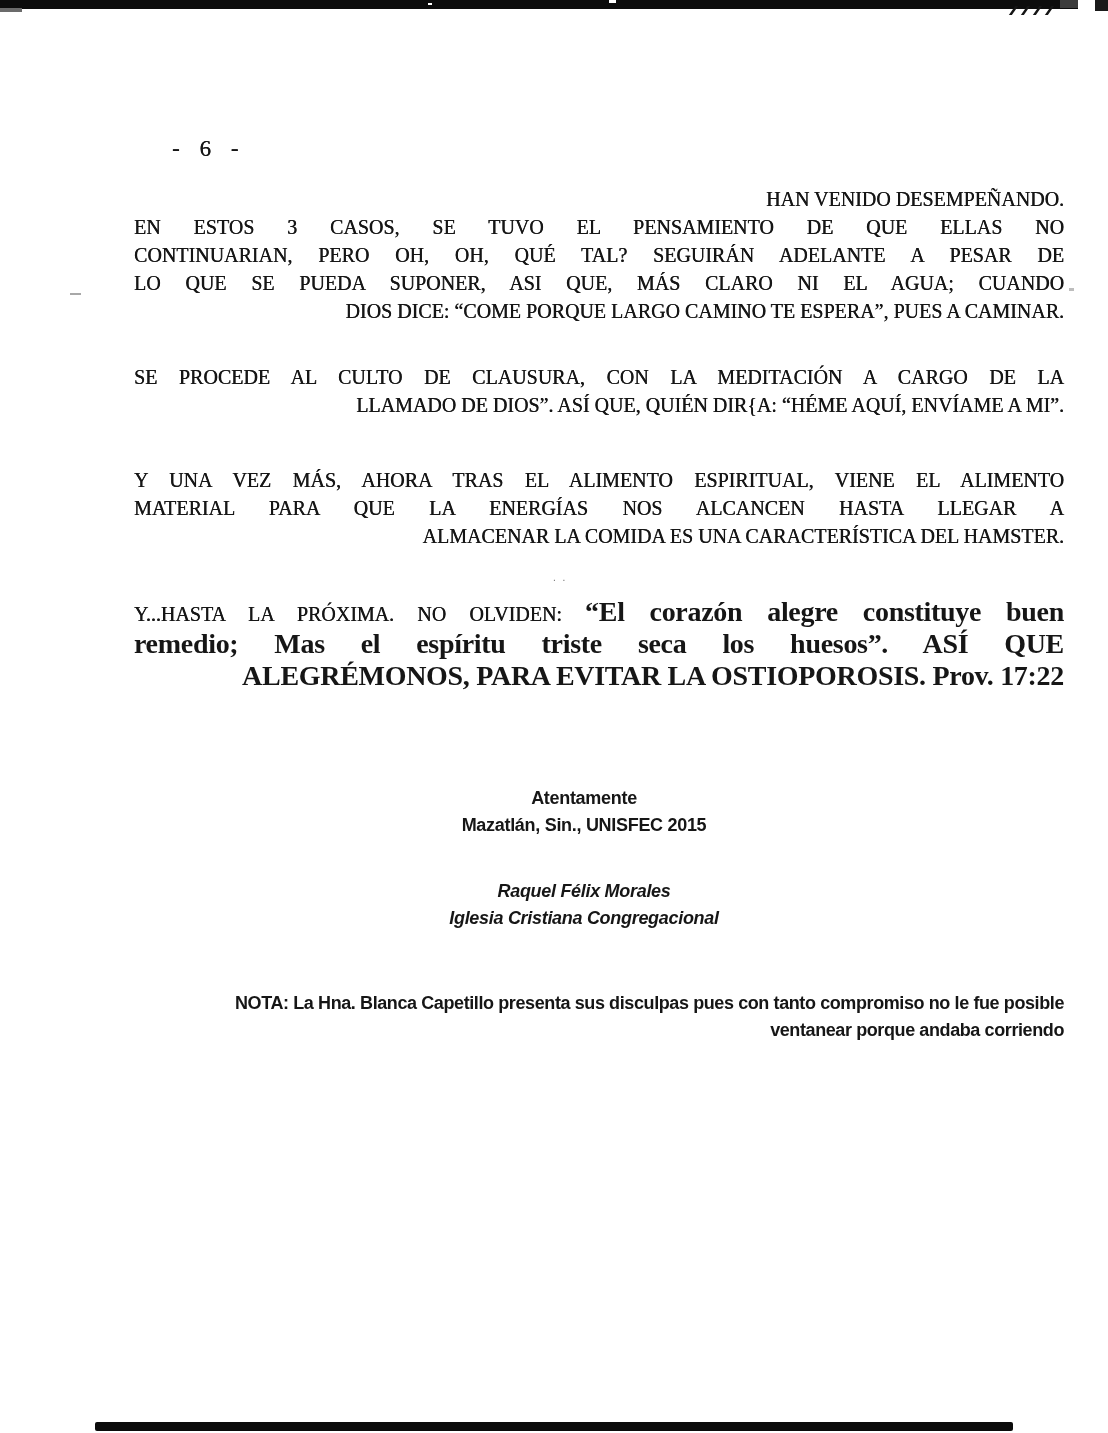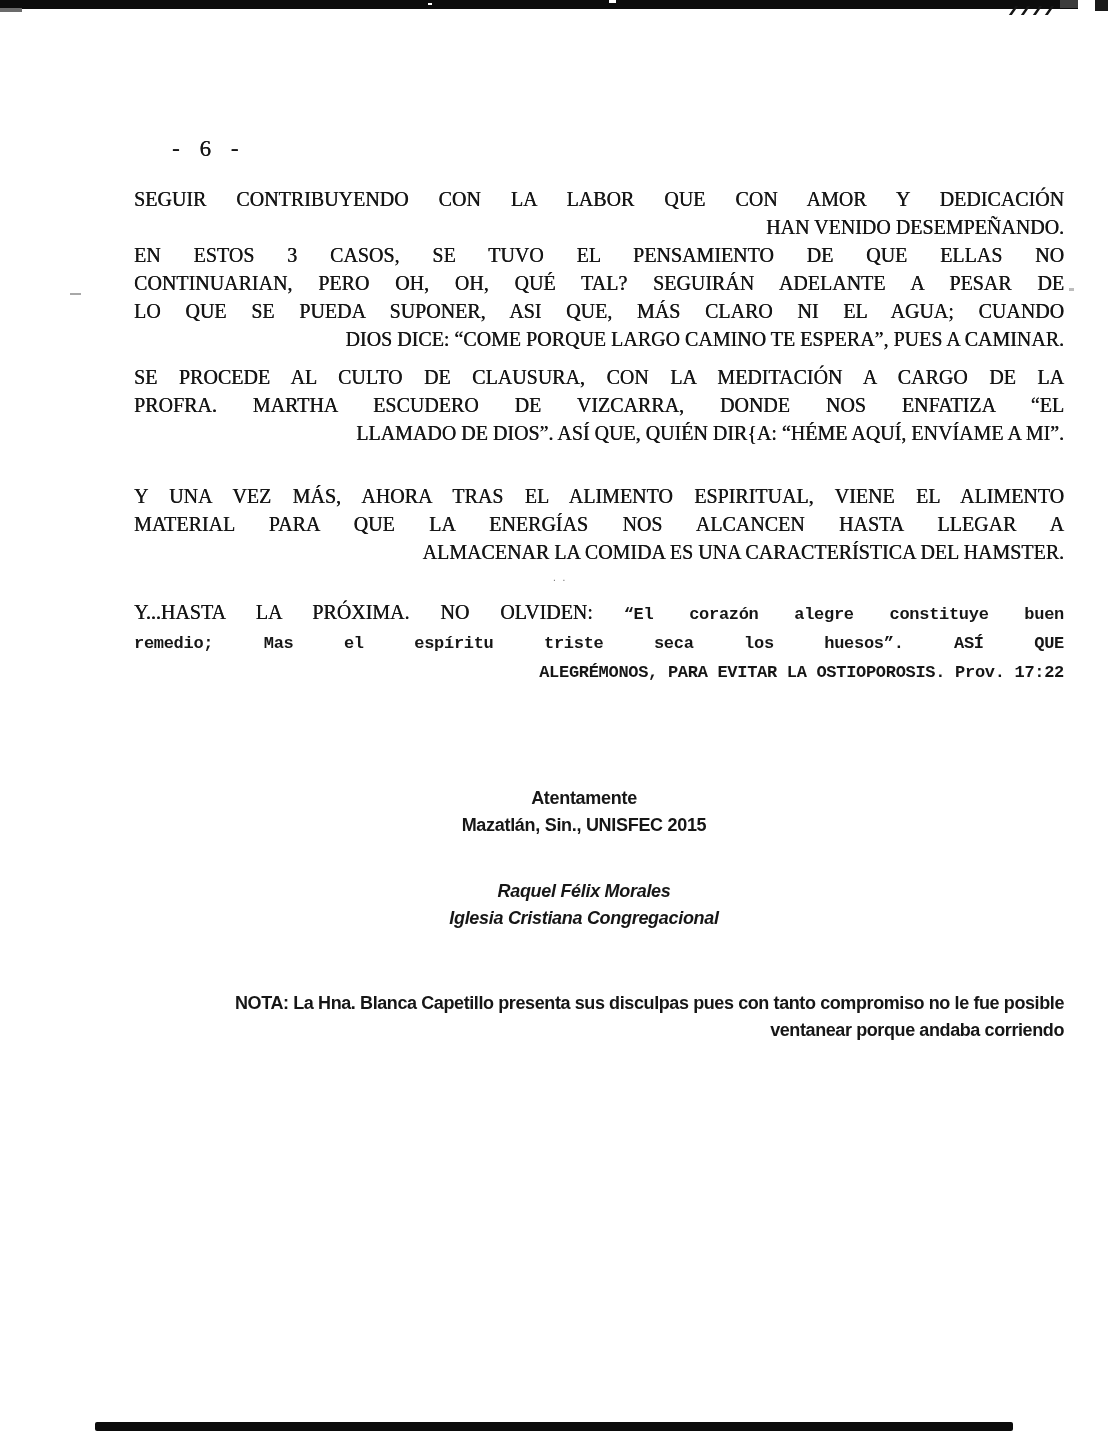--- a/index.html
+++ b/index.html
@@ -26,21 +26,21 @@
           font-family:"Liberation Serif",serif;text-shadow:0.3px 0 0 currentColor;}
 
   .para{position:absolute;left:134px;width:930px;}
   .tline{width:100%;}
   .tline.just{text-align:justify;text-align-last:justify;}
   .tline.plain{text-align:right;}
   .para.serif .tline{line-height:26px;}
   .para.mixed .tline{line-height:28px;}
   .para.note .tline{line-height:27px;}
   .seg-serif{font-family:"Liberation Serif",serif;font-size:20px;text-shadow:0.35px 0 0 currentColor;}
-  .seg-sans{font-family:Liberation Mono, monospace;font-size:17px;font-weight:600;letter-spacing:-0.3px;}
+  .seg-sans{font-family:Liberation Serif, serif;font-size:28px;font-weight:600;letter-spacing:-0.3px;}
   .seg-note{font-family:"Liberation Sans",sans-serif;font-size:18px;font-weight:600;letter-spacing:-0.4px;}
 
   .centerblock{position:absolute;left:134px;width:900px;text-align:center;
                font-family:"Liberation Sans",sans-serif;font-size:18px;font-weight:600;
                letter-spacing:-0.3px;line-height:27px;}
   #closing{top:785px;}
   #signature{top:878px;font-style:italic;}
 </style>
 </head>
 <body>
@@ -62,33 +62,31 @@
   <div class="bottombar"></div>
 
   <div class="mark m-dash"></div>
   <div class="mark m-dot"></div>
   <div class="mark m-dots">. .</div>
 
   <div class="pageno">- 6 -</div>
 
   <div id="paragraphs">
       <div class="para serif" style="top: 186px;">
-        <div class="tline just"><span class="seg-serif">SEGUIR CONTRIBUYENDO CON LA LABOR QUE CON AMOR Y DEDICACIÓN</span></div>
         <div class="tline plain"><span class="seg-serif">HAN VENIDO DESEMPEÑANDO.</span></div>
         <div class="tline just"><span class="seg-serif">EN ESTOS 3 CASOS, SE TUVO EL PENSAMIENTO DE QUE ELLAS NO</span></div>
         <div class="tline just"><span class="seg-serif">CONTINUARIAN, PERO OH, OH, QUÉ TAL? SEGUIRÁN ADELANTE A PESAR DE</span></div>
         <div class="tline just"><span class="seg-serif">LO QUE SE PUEDA SUPONER, ASI QUE, MÁS CLARO NI EL AGUA; CUANDO</span></div>
         <div class="tline plain"><span class="seg-serif">DIOS DICE: “COME PORQUE LARGO CAMINO TE ESPERA”, PUES A CAMINAR.</span></div>
       </div>
       <div class="para serif" style="top: 364px;">
         <div class="tline just"><span class="seg-serif">SE PROCEDE AL CULTO DE CLAUSURA, CON LA MEDITACIÓN A CARGO DE LA</span></div>
-        <div class="tline just"><span class="seg-serif">PROFRA. MARTHA ESCUDERO DE VIZCARRA, DONDE NOS ENFATIZA “EL</span></div>
         <div class="tline plain"><span class="seg-serif">LLAMADO DE DIOS”. ASÍ QUE, QUIÉN DIR{A: “HÉME AQUÍ, ENVÍAME A MI”.</span></div>
       </div>
-      <div class="para serif" style="top: 467px; margin-top: 16px;">
+      <div class="para serif" style="top: 467px;">
         <div class="tline just"><span class="seg-serif">Y UNA VEZ MÁS, AHORA TRAS EL ALIMENTO ESPIRITUAL, VIENE EL ALIMENTO</span></div>
         <div class="tline just"><span class="seg-serif">MATERIAL PARA QUE LA ENERGÍAS NOS ALCANCEN HASTA LLEGAR A</span></div>
         <div class="tline plain"><span class="seg-serif">ALMACENAR LA COMIDA ES UNA CARACTERÍSTICA DEL HAMSTER.</span></div>
       </div>
       <div class="para mixed" style="top: 598px;">
         <div class="tline just"><span class="seg-serif">Y...HASTA LA PRÓXIMA. NO OLVIDEN: </span><span class="seg-sans">“El corazón alegre constituye buen</span></div>
         <div class="tline just"><span class="seg-sans">remedio; Mas el espíritu triste seca los huesos”. ASÍ QUE</span></div>
         <div class="tline plain"><span class="seg-sans">ALEGRÉMONOS, PARA EVITAR LA OSTIOPOROSIS. Prov. 17:22</span></div>
       </div>
       <div class="para note" style="top: 990px;">

